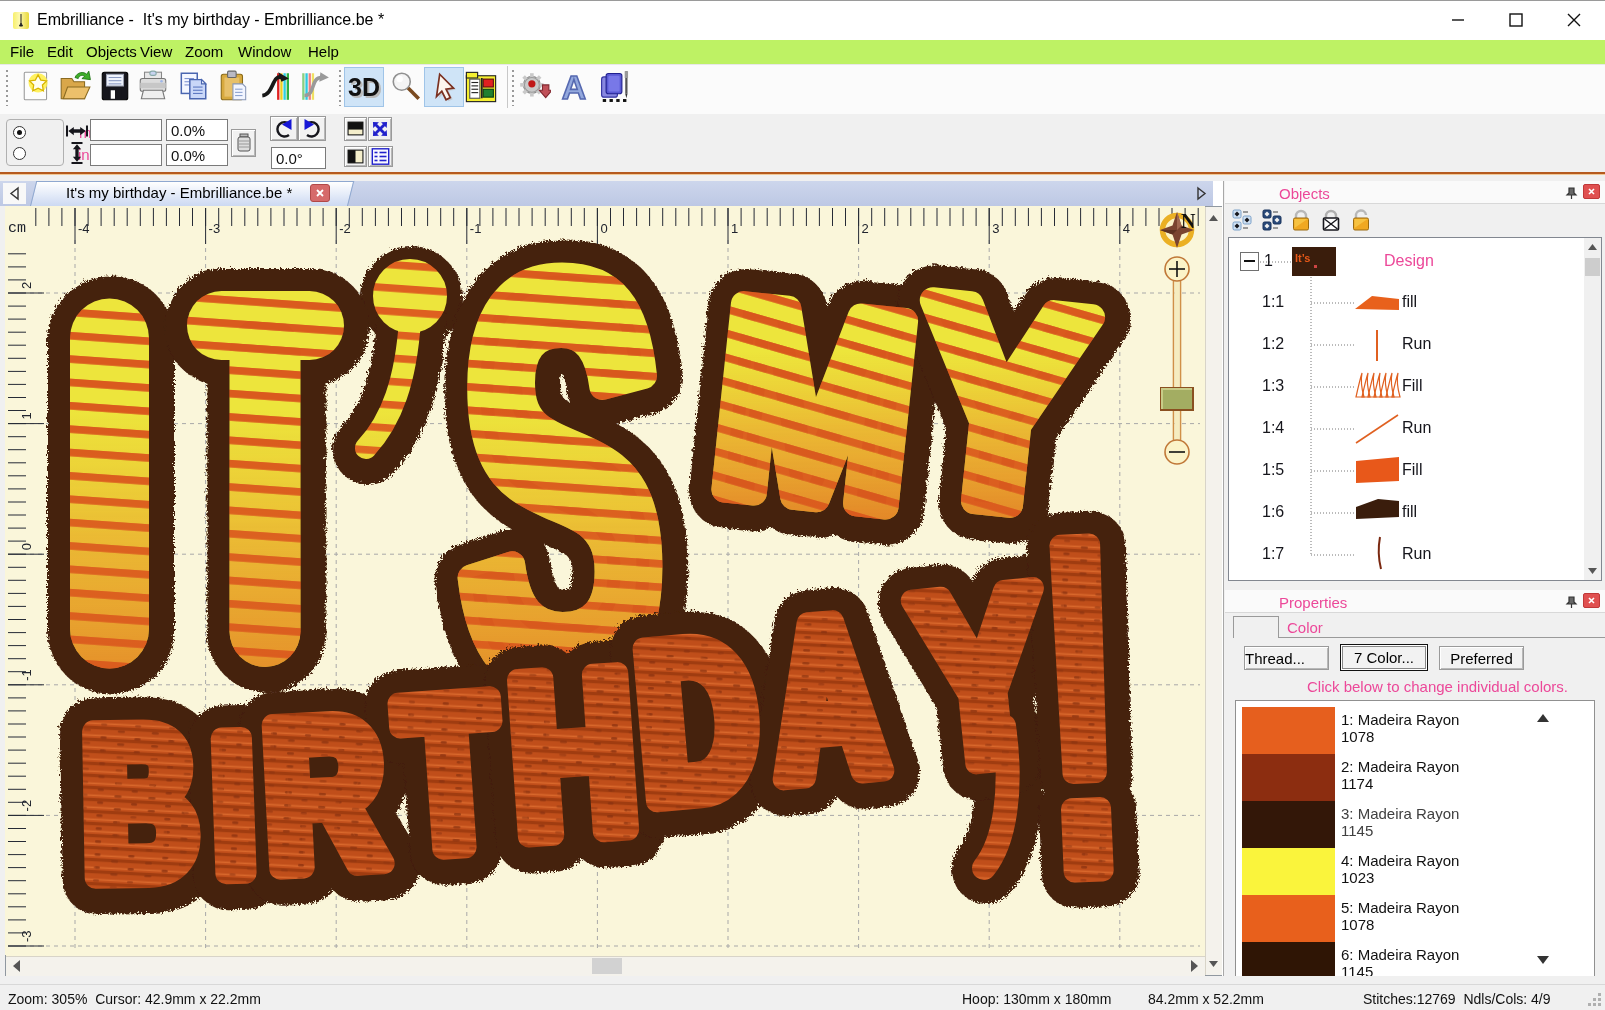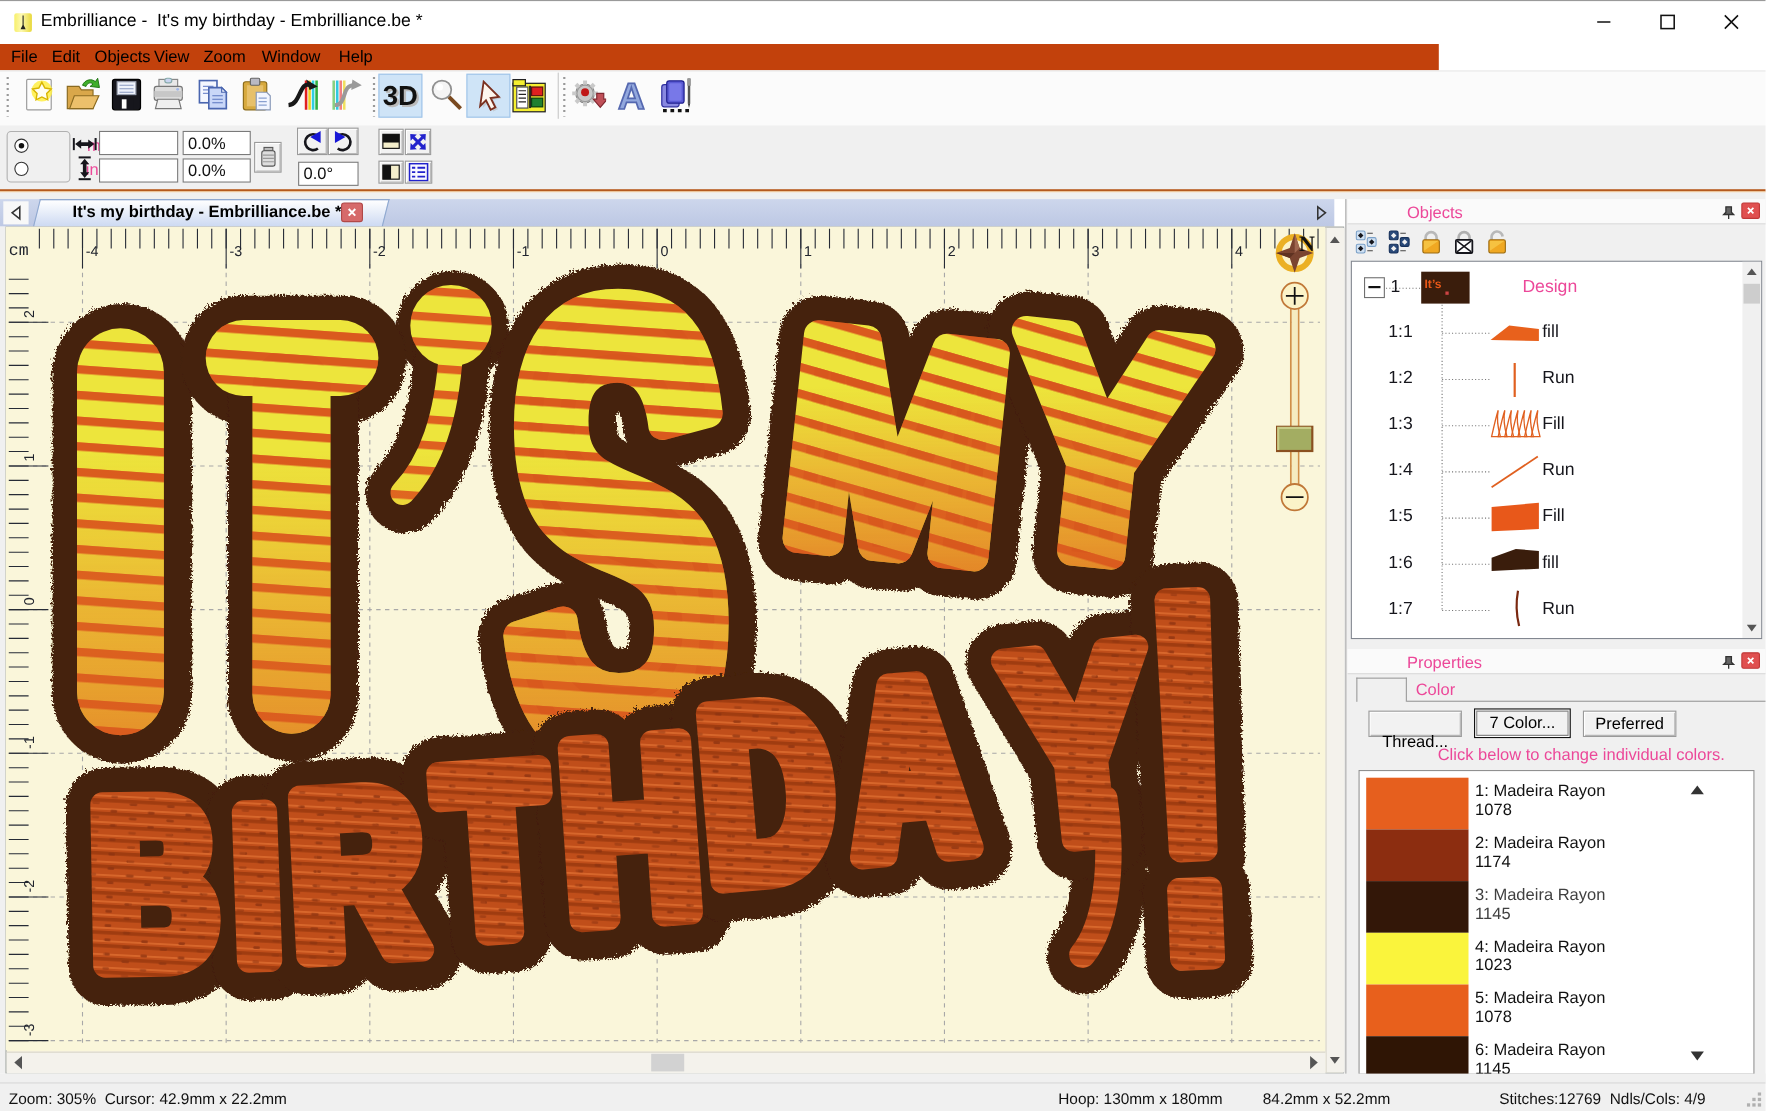--- a/index.html
+++ b/index.html
@@ -29,21 +29,21 @@
 <svg class="abs" style="left:13px;top:12px" width="16" height="17">
     <path d="M8 2 v9 l-1.5 3 h3 l-1.5 -3" fill="#222" stroke="#222"></path>
   </svg>
 <div class="abs" style="left:37px;top:11px;font-size:16px;color:#000">Embrilliance -&nbsp; It's my birthday - Embrilliance.be *</div>
 <svg class="abs" style="left:1448px;top:10px" width="140" height="20" viewBox="0 0 140 20">
  <line x1="4" y1="10" x2="16" y2="10" stroke="#111" stroke-width="1.4"></line>
  <rect x="62" y="4" width="12" height="12" fill="none" stroke="#111" stroke-width="1.4"></rect>
  <path d="M120 4 l12 12 m0 -12 l-12 12" stroke="#111" stroke-width="1.4" fill="none"></path>
 </svg>
 
-<div class="abs" style="left:0;top:40px;width:1308px;height:24px;background:#c2410c">
+<div class="abs" style="left:0;top:40px;width:1605px;height:24px;background:#bef264">
  <span style="position:absolute;left:10px;top:3px;font-size:15px">File</span>
  <span style="position:absolute;left:47px;top:3px;font-size:15px">Edit</span>
  <span style="position:absolute;left:86px;top:3px;font-size:15px">Objects</span>
  <span style="position:absolute;left:140px;top:3px;font-size:15px">View</span>
  <span style="position:absolute;left:185px;top:3px;font-size:15px">Zoom</span>
  <span style="position:absolute;left:238px;top:3px;font-size:15px">Window</span>
  <span style="position:absolute;left:308px;top:3px;font-size:15px">Help</span>
 </div>
 
 <div class="abs" style="left:0;top:64px;width:1605px;height:50px;background:#fbfbfb;border-top:1px solid #e8e8e8">
@@ -246,21 +246,21 @@
 <div class="abs" style="left:0;top:172px;width:1605px;height:2px;background:#b55a1e"></div>
 <div class="abs" style="left:0;top:174px;width:1605px;height:1px;background:#f0c896"></div>
 <div class="abs" style="left:0;top:175px;width:1605px;height:6px;background:#f0f0f0"></div>
 
 <div class="abs" style="left:0;top:181px;width:1213px;height:25px;background:linear-gradient(#cdd6ec,#bdc8e4)"></div>
 <div class="abs" style="left:3px;top:183px;width:23px;height:21px;background:#f8f8f8"></div>
 <svg class="abs" style="left:8px;top:186px" width="14" height="15">
     <path d="M10 2 L3 7.5 L10 13 z" fill="none" stroke="#333" stroke-width="1.4"></path>
   </svg>
 <div class="abs" style="left:30px;top:181px;width:318px;height:25px;background:linear-gradient(#ffffff,#ccd9f2);border:1px solid #8fa8d0;border-bottom:none;transform:skewX(-14deg);transform-origin:bottom left"></div>
-<div class="abs" style="left:66px;top:184px;font-size:15px;font-weight:bold;color:#000">It's my birthday - Embrilliance.be *</div>
+<div class="abs" style="left:66px;top:184px;font-size:15px;font-weight:normal;color:#000">It's my birthday - Embrilliance.be *</div>
 <div class="abs" style="left:310px;top:184px;width:20px;height:18px;background:#d66a6a;border:1px solid #b04848;border-radius:3px"></div>
 <svg class="abs" style="left:310px;top:184px" width="20" height="18">
     <path d="M7 6 l6 6 m0 -6 l-6 6" stroke="#fff" stroke-width="1.8"></path>
   </svg>
 <svg class="abs" style="left:1194px;top:186px" width="14" height="15">
     <path d="M4 2 L11 7.5 L4 13 z" fill="none" stroke="#333" stroke-width="1.4"></path>
   </svg>
 
 <div class="abs" style="left:0;top:206px;width:5px;height:770px;background:#f0f0f0"></div>
 <div class="abs" style="left:5px;top:206px;width:1217px;height:770px;background:#faf6da;border:1px solid #9098a0"></div>
@@ -729,21 +729,21 @@
 <svg class="abs" style="left:1564px;top:595px" width="14" height="14">
     <path d="M5 2 h5 v5 l2 2 h-9 l2 -2 z M7.5 9 v4" stroke="#333" fill="#666" stroke-width="1.2"></path>
   </svg>
 <div class="abs" style="left:1583px;top:593px;width:17px;height:15px;background:#e05050;border:1px solid #c03838;border-radius:2px"></div>
 <svg class="abs" style="left:1583px;top:593px" width="17" height="15">
     <path d="M6 5 l5 5 m0 -5 l-5 5" stroke="#fff" stroke-width="1.6"></path>
   </svg>
 <div class="abs" style="left:1233px;top:616px;width:46px;height:22px;background:#f0f0f0;border:1px solid #9a9a9a;border-bottom:none"></div>
 <div class="t15" style="left:1240px;top:619px">Color</div>
 <div class="abs" style="left:1279px;top:637px;width:326px;height:1px;background:#9a9a9a"></div>
-<div class="btn" style="left:1244px;top:646px;width:85px;height:24px;font-size:15px;text-align:center;padding-top:19px">Thread...</div>
+<div class="btn" style="left:1244px;top:646px;width:85px;height:24px;font-size:15px;padding-top:3px">Thread...</div>
 <div class="btn" style="left:1340px;top:644px;width:88px;height:27px;font-size:15px;text-align:center;padding-top:4px;border:1px solid #111;box-shadow:inset 0 0 0 1px #fff, inset 0 0 0 2px #888">7 Color...</div>
 <div class="btn" style="left:1439px;top:646px;width:85px;height:24px;font-size:15px;text-align:center;padding-top:3px">Preferred</div>
 <div class="t15" style="left:1260px;top:678px">Click below to change individual colors.</div>
 <div class="abs" style="left:1235px;top:700px;width:360px;height:277px;background:#fff;border:1px solid #909090;overflow:hidden"></div>
 <div style="position:absolute;left:1235px;top:700px;width:434px;height:277px;overflow:hidden">
     <div style="position:absolute;left:7px;top:7px;width:93px;height:47px;background:#e65f1e"></div>
     <div style="position:absolute;left:106px;top:11px;font-size:15px;color:#111;white-space:nowrap">1: Madeira Rayon<br>1078</div>
     <div style="position:absolute;left:7px;top:54px;width:93px;height:47px;background:#8c2d10"></div>
     <div style="position:absolute;left:106px;top:58px;font-size:15px;color:#111;white-space:nowrap">2: Madeira Rayon<br>1174</div>
     <div style="position:absolute;left:7px;top:101px;width:93px;height:47px;background:#331708"></div>

